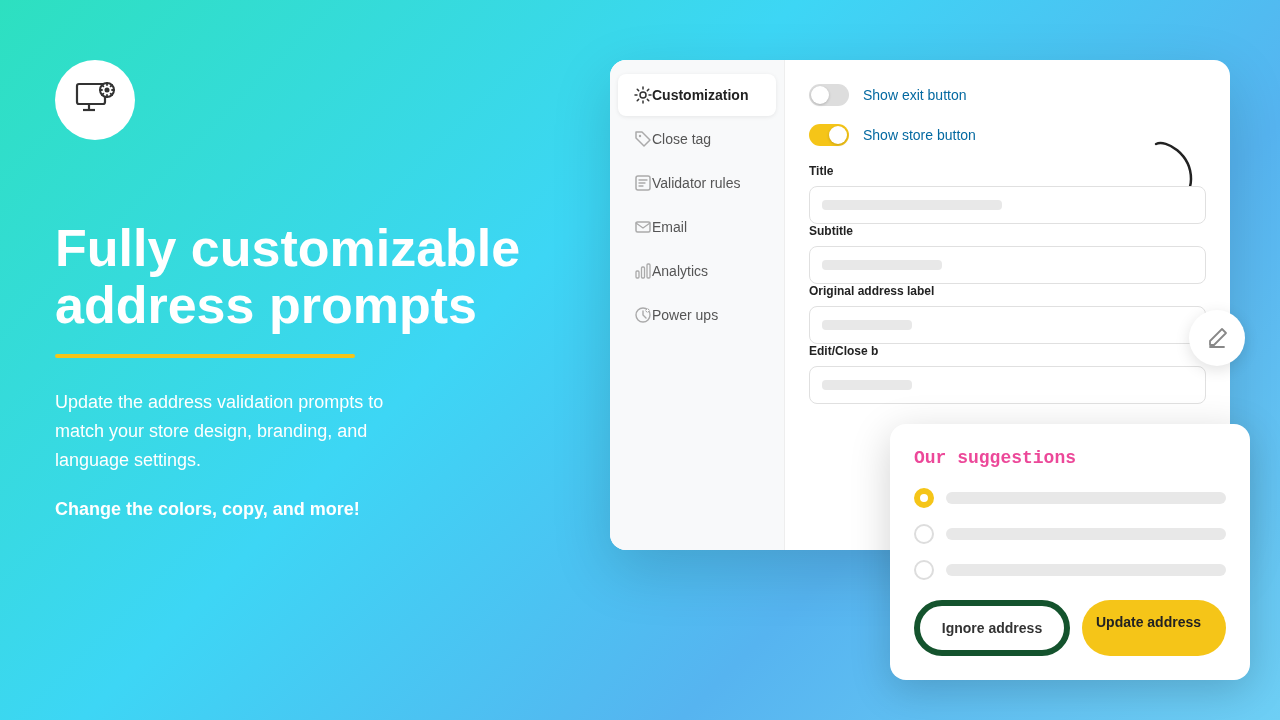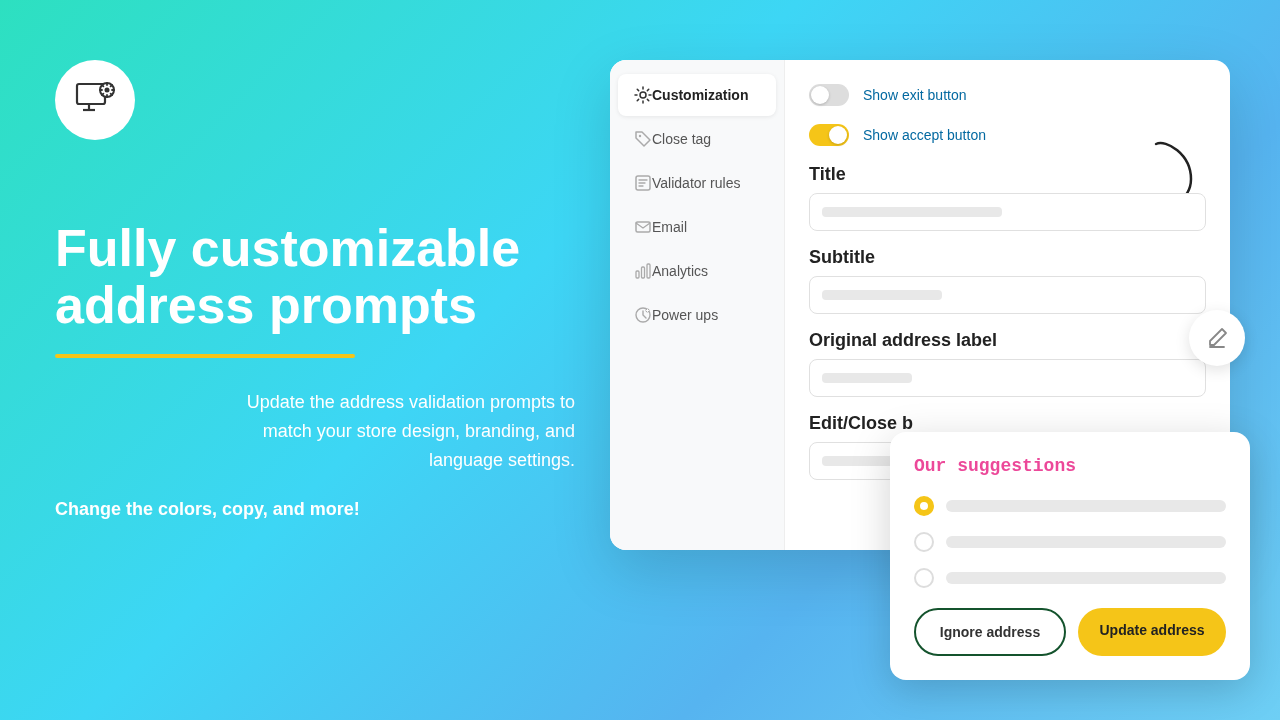--- a/index.html
+++ b/index.html
@@ -161,25 +161,24 @@
     .toggle-on::after {
       right: 2px;
     }
 
     .toggle-label {
       font-size: 14px;
       color: #0369a1;
     }
 
     .field-label {
-      font-size: 18px;
+      font-size: 12px;
       font-weight: 600;
       color: #222;
       margin-bottom: 8px;
-      margin-top: 16px;
     }
 
     .field-input {
       width: 100%;
       height: 38px;
       border: 1px solid #e0e0e0;
       border-radius: 8px;
       padding: 0 12px;
       background: white;
       position: relative;
@@ -254,41 +253,41 @@
 
     .suggestions-actions {
       display: flex;
       gap: 12px;
       margin-top: 20px;
     }
 
     .btn-ignore {
       flex: 1;
       padding: 14px;
-      border: 2px solid #14532d;
+      border: 6px solid #14532d;
       border-radius: 50px;
       background: white;
       font-size: 14px;
       font-weight: 600;
       color: #333;
       cursor: pointer;
       text-align: center;
     }
 
     .btn-update {
       flex: 1;
       padding: 14px;
       border: none;
       border-radius: 50px;
       background: #f5c518;
       font-size: 14px;
       font-weight: 700;
       color: #222;
       cursor: pointer;
-      text-align: center;
+      text-align: left;
     }
 
     
     .edit-circle {
       position: absolute;
       right: 35px;
       top: 310px;
       width: 56px;
       height: 56px;
       background: white;
@@ -320,21 +319,21 @@
       <line x1="39" y1="7" x2="37.6" y2="8.4" stroke="#333" stroke-width="1.8" stroke-linecap="round"></line>
       <line x1="30.4" y1="15.6" x2="29" y2="17" stroke="#333" stroke-width="1.8" stroke-linecap="round"></line>
     </svg>
   </div>
 
   <h1 class="headline">
     <span>Fully customizable</span><br>
     <span>address prompts</span>
   </h1>
   <div class="divider-line"></div>
-  <p class="subtext" style="white-space: pre-line; text-align: right;">Update the address validation prompts to
+  <p class="subtext" style="white-space: pre-line;">Update the address validation prompts to
 match your store design, branding, and
 language settings.</p>
   <p class="subtext2">Change the colors, copy, and more!</p>
 </div>
 
 <div class="main-panel">
 
   <div class="sidebar">
 
     <div class="sidebar-item active">
@@ -394,21 +393,21 @@
   <div class="content-area">
 
     <div class="toggle-row">
       <div class="toggle toggle-off"></div>
       <span class="toggle-label">Show exit button</span>
     </div>
 
 
     <div class="toggle-row">
       <div class="toggle toggle-on"></div>
-      <span class="toggle-label">Show accept button</span>
+      <span class="toggle-label">Show store button</span>
     </div>
 
     <div style="position:relative;">
       <svg style="position:absolute;right:-10px;top:-30px;width:80px;height:80px;" viewBox="0 0 80 80" fill="none">
         <path d="M20 10 C30 5, 55 20, 55 45 C55 58, 48 65, 40 70" stroke="#222" stroke-width="2.5" stroke-linecap="round" fill="none"></path>
         <path d="M35 65 L40 72 L46 66" stroke="#222" stroke-width="2.5" stroke-linecap="round" stroke-linejoin="round" fill="none"></path>
       </svg>
     </div>
 
     <div>

